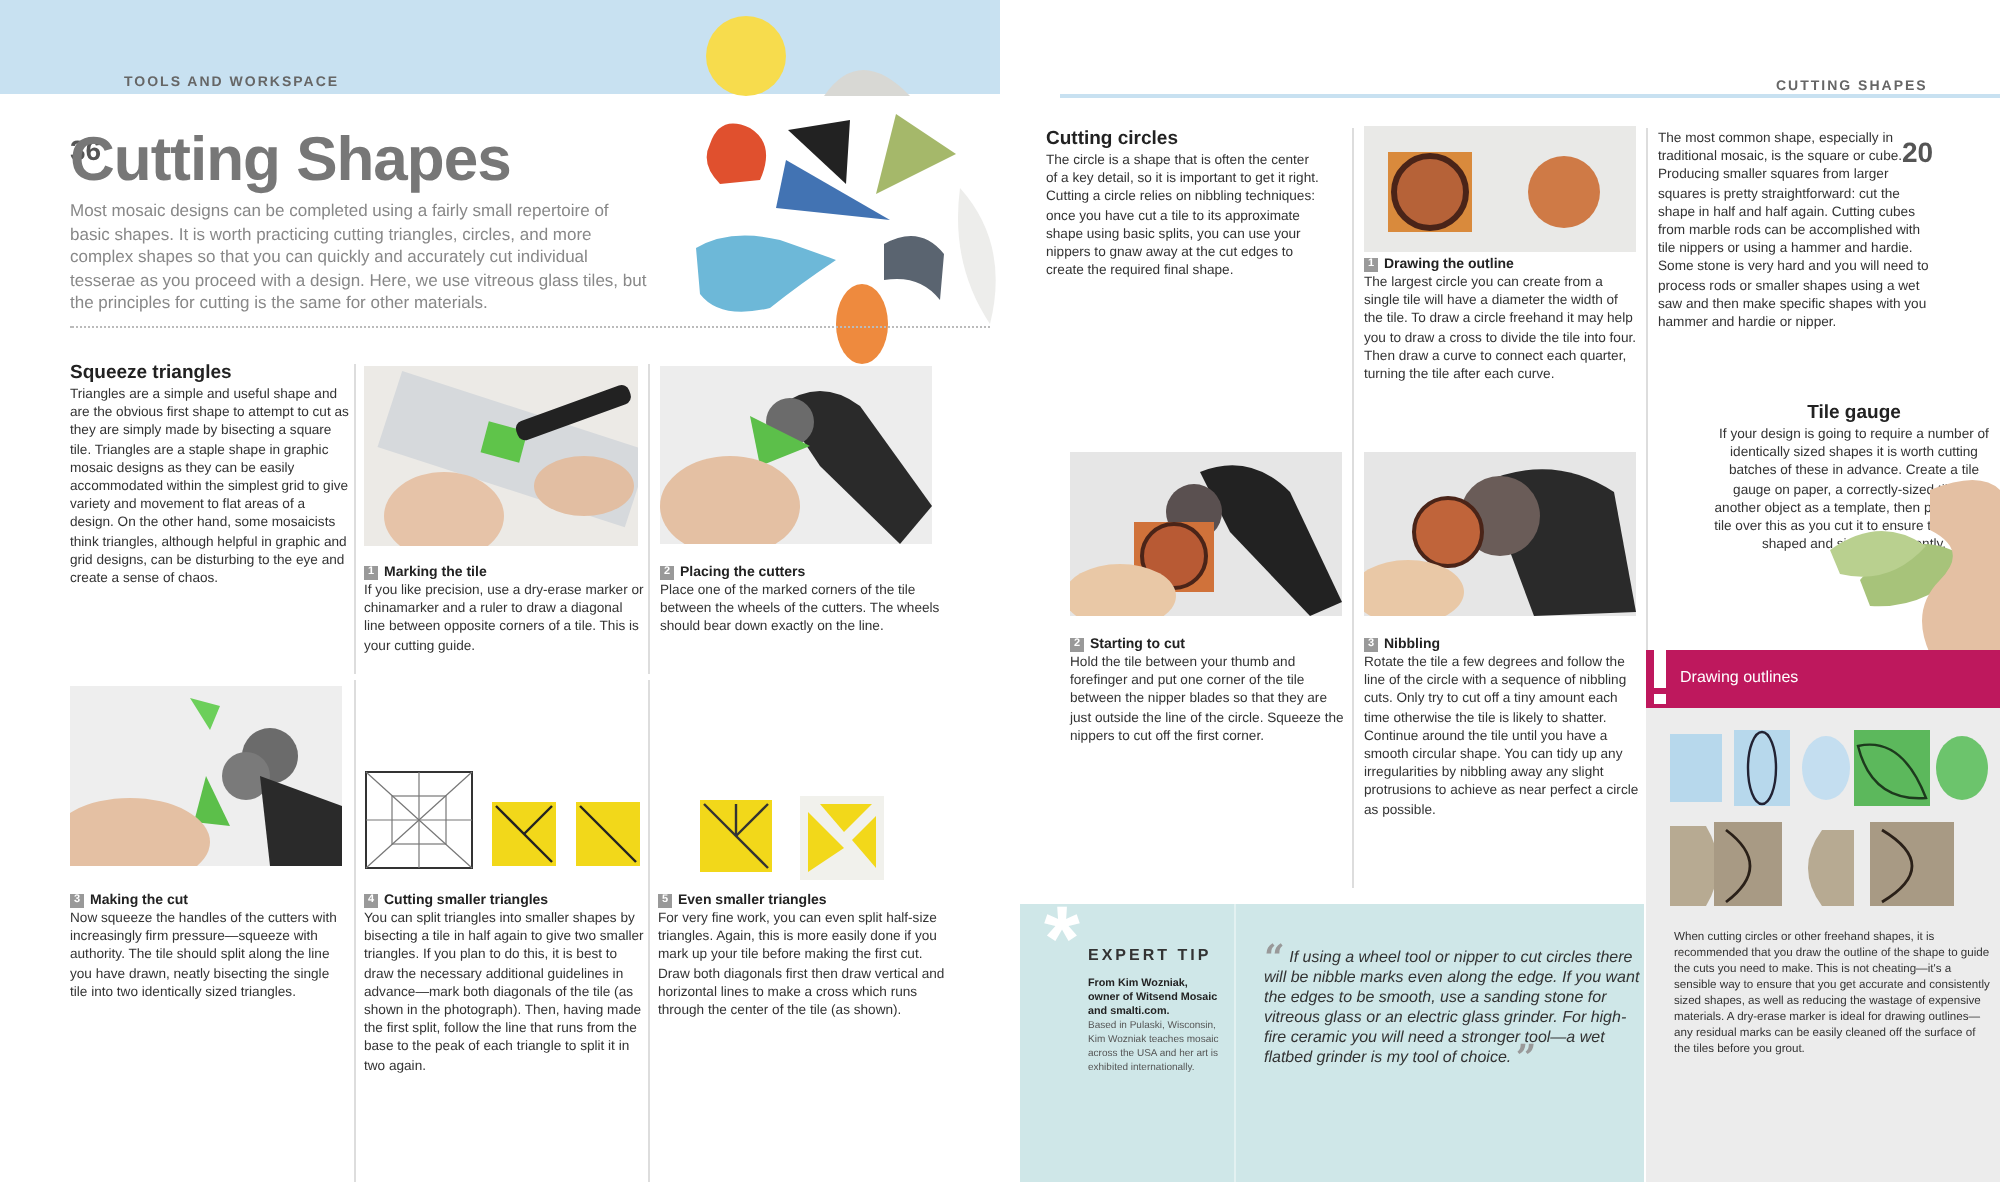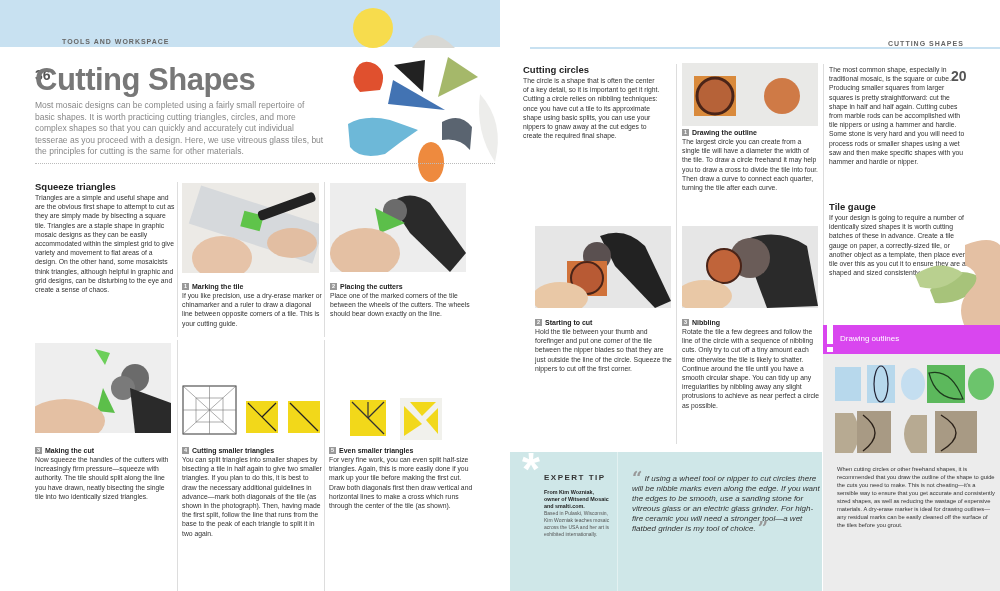--- a/index.html
+++ b/index.html
@@ -34,21 +34,21 @@
   .expert { position: absolute; left: 510px; top: 452px; width: 312px; height: 139px; background: #cfe7e8; }
   .expert-div { position: absolute; left: 107px; top: 0; width: 1px; height: 139px; background: #e3f1f1; }
   .expert-label { position: absolute; left: 34px; top: 21px; font-size: 8px; font-weight: bold; letter-spacing: 1.5px; color: #333; }
   .expert-who { position: absolute; left: 34px; top: 37px; width: 66px; font-size: 5.4px; line-height: 7px; font-weight: bold; color: #222; }
   .expert-bio { position: absolute; left: 34px; top: 58px; width: 66px; font-size: 5px; line-height: 7px; color: #555; }
   .expert-quote { position: absolute; left: 122px; top: 22px; width: 188px; font-size: 8px; line-height: 10px; font-style: italic; color: #333; }
   .qmark { font-family: "DejaVu Serif", serif; font-size: 18px; color: #999; font-style: normal; font-weight: bold; line-height: 8px; vertical-align: -4px; }
   .asterisk { position: absolute; left: 12px; top: -6px; font-size: 46px; color: #fff; font-weight: bold; line-height: 46px; }
 
   .sidebar { position: absolute; left: 823px; top: 325px; width: 177px; height: 266px; background: #ececec; }
-  .sidebar-head { position: absolute; left: 0; top: 0; width: 177px; height: 29px; background: #d946ef; }
+  .sidebar-head { position: absolute; left: 0; top: 0; width: 177px; height: 29px; background: #be185d; }
   .sidebar-head-label { position: absolute; left: 17px; top: 9px; font-size: 8px; color: #fff; }
   .sidebar-bang { position: absolute; left: 4px; top: -5px; width: 6px; height: 24px; background: #fff; }
   .sidebar-bang-dot { position: absolute; left: 4px; top: 22px; width: 6px; height: 5px; background: #fff; }
   .sidebar-text { position: absolute; left: 14px; top: 140px; width: 160px; font-size: 5.8px; line-height: 8px; color: #333; }
 </style>
 </head>
 <body>
 
 <div class="spread">
 
@@ -234,21 +234,21 @@
         <span class="num-box">3</span>
         <span>Nibbling</span>
       </div>
     <div class="body">Rotate the tile a few degrees and follow the line of the circle with a sequence of nibbling cuts. Only try to cut off a tiny amount each time otherwise the tile is likely to shatter. Continue around the tile until you have a smooth circular shape. You can tidy up any irregularities by nibbling away any slight protrusions to achieve as near perfect a circle as possible.</div>
   </div>
 
   <div class="block" style="left:829px; top:64px; width:140px;">
     <div class="body" style="margin-top:1px;">The most common shape, especially in traditional mosaic, is the square or cube. Producing smaller squares from larger squares is pretty straightforward: cut the shape in half and half again. Cutting cubes from marble rods can be accomplished with tile nippers or using a hammer and hardie. Some stone is very hard and you will need to process rods or smaller shapes using a wet saw and then make specific shapes with you hammer and hardie or nipper.</div>
   </div>
 
-  <div class="block" style="left:829px; top:201px; width:140px;">
+  <div class="block" style="left:857px; top:201px; width:140px;text-align:center;">
     <div class="h3">Tile gauge</div>
     <div class="body" style="margin-top:1px; width:140px;">If your design is going to require a number of identically sized shapes it is worth cutting batches of these in advance. Create a tile gauge on paper, a correctly-sized tile, or another object as a template, then place every tile over this as you cut it to ensure they are all shaped and sized consistently.</div>
   </div>
   <svg style="position:absolute; left:895px; top:235px;" width="105" height="92">
     <path d="M35 55 Q60 25 90 45 Q70 70 40 68 Z" fill="#a7c37a"></path>
     <path d="M20 40 Q45 22 68 38 Q50 58 25 52 Z" fill="#b9d08f"></path>
     <path d="M70 10 Q95 0 105 10 L105 92 L70 92 Q60 70 75 55 Q90 40 70 30 Z" fill="#e4c0a3"></path>
   </svg>
 
   <div class="expert">

